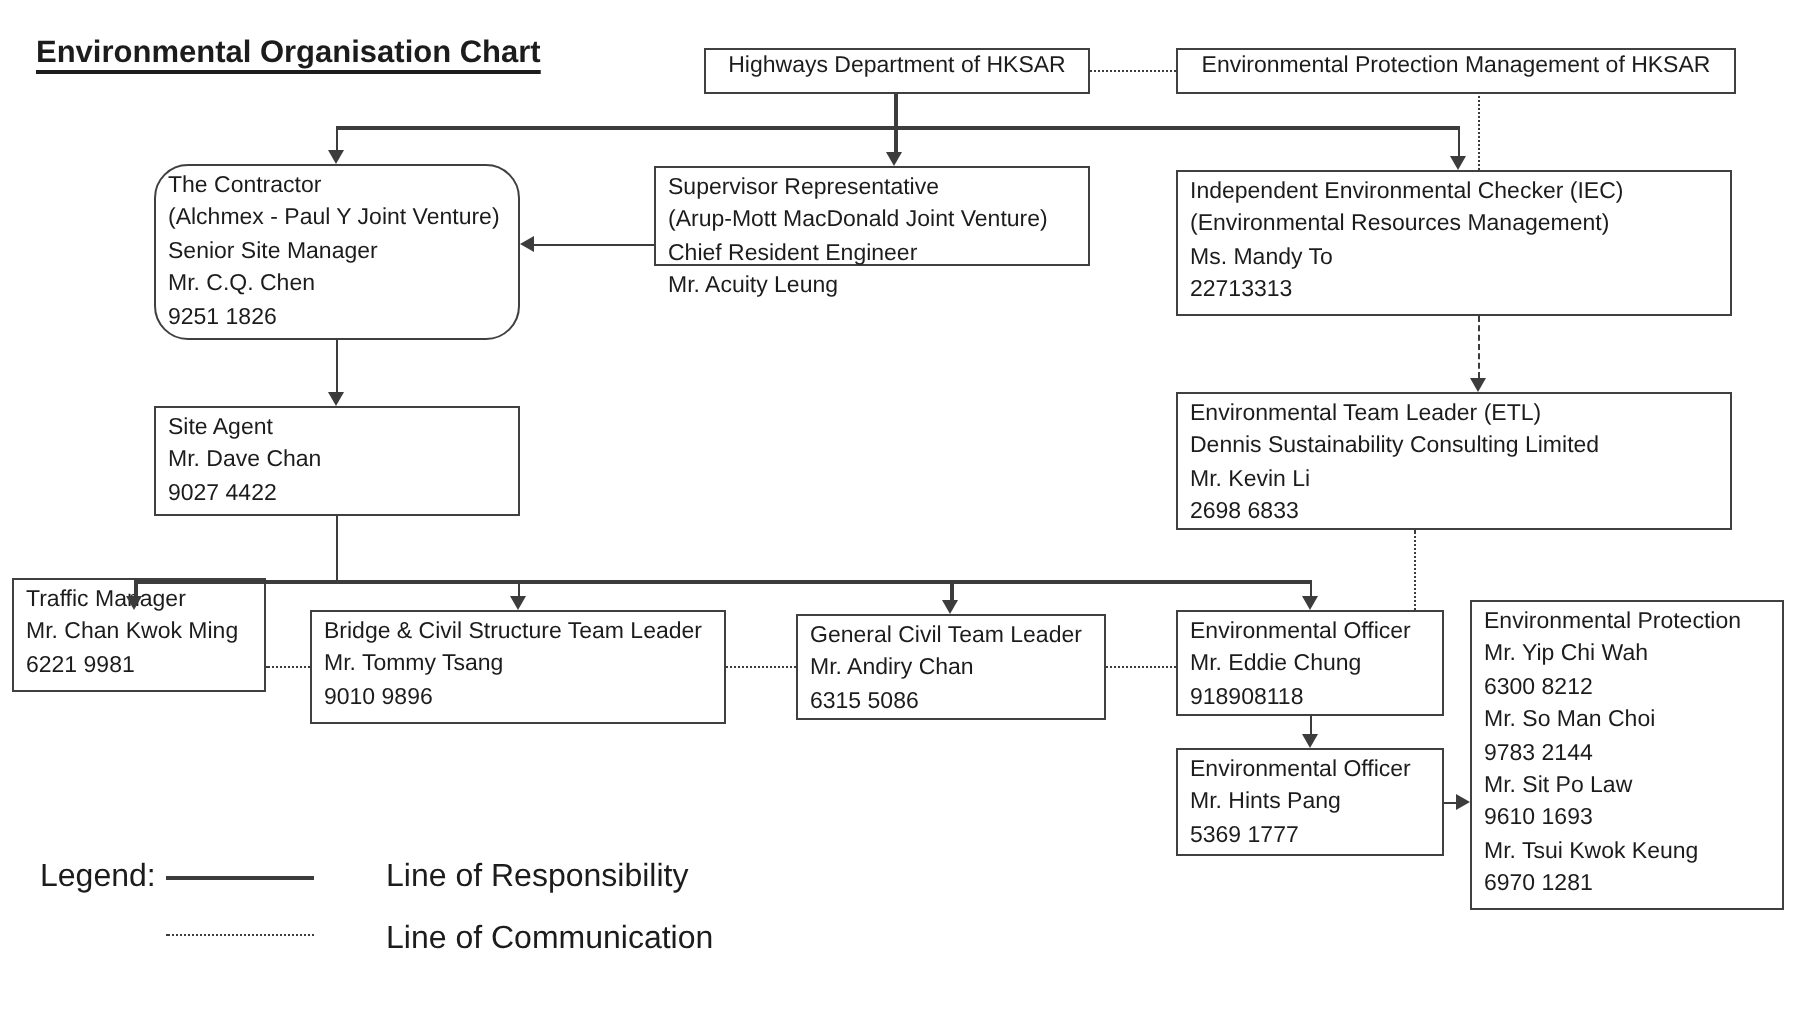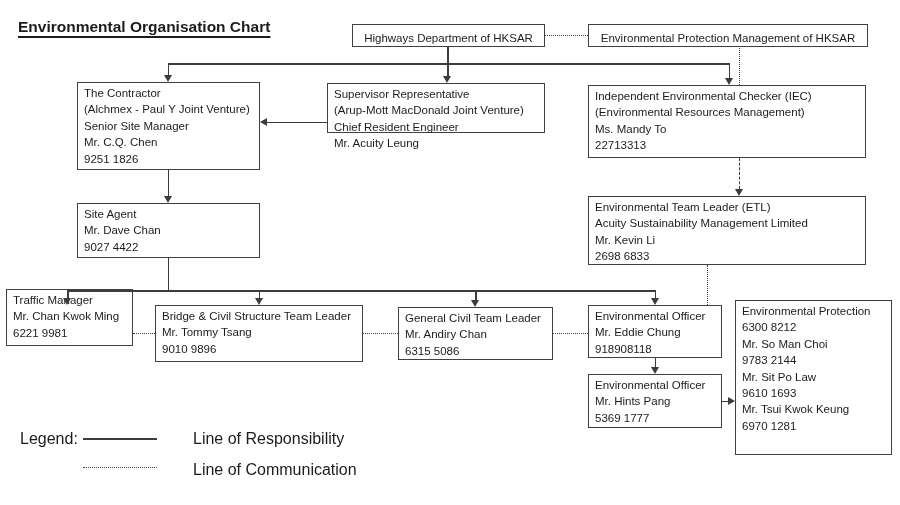--- a/index.html
+++ b/index.html
@@ -14,21 +14,21 @@
   #title{
     position:absolute; left:18px; top:18px;
     font-size:15.5px; font-weight:bold;
     text-decoration:underline; text-underline-offset:4px; text-decoration-thickness:1.5px;
   }
   .box{
     position:absolute; border:1.5px solid var(--border); background:#fff;
     font-size:11.5px; line-height:16.4px; padding:2px 6px; box-sizing:border-box;
   }
   .box .bl{white-space:nowrap;}
-  .box.center{display:flex; align-items:flex-end; justify-content:center; text-align:center; padding:0 4px;}
+  .box.center{display:flex; align-items:flex-start; justify-content:center; text-align:center; padding:0 4px;}
   .hl{position:absolute; height:1.5px; background:var(--line);}
   .vl{position:absolute; width:1.5px; background:var(--line);}
   .hd{position:absolute; height:0; border-top:1.5px dotted var(--line);}
   .vd{position:absolute; width:0; border-left:1.5px dotted var(--line);}
   .vdash{position:absolute; width:0; border-left:1.5px dashed var(--line);}
   .arr-d{position:absolute; width:0; height:0;
     border-left:4.5px solid transparent; border-right:4.5px solid transparent;
     border-top:7px solid var(--line);}
   .arr-l{position:absolute; width:0; height:0;
     border-top:4.5px solid transparent; border-bottom:4.5px solid transparent;
@@ -45,21 +45,21 @@
 
   <div id="title">Environmental Organisation Chart</div>
 
   <div class="box center" style="left:352px; top:24px; width:193px; height:23px;">
       <div class="bl">Highways Department of HKSAR</div>
     </div>
   <div class="box center" style="left:588px; top:24px; width:280px; height:23px;">
       <div class="bl">Environmental Protection Management of HKSAR</div>
     </div>
 
-  <div class="box" style="left:77px; top:82px; width:183px; height:88px;">
+  <div class="box" style="left:77px; top:82px; width:183px; height:88px;border-radius:17px;">
       <div class="bl">The Contractor</div>
       <div class="bl">(Alchmex - Paul Y Joint Venture)</div>
       <div class="bl">Senior Site Manager</div>
       <div class="bl">Mr. C.Q. Chen</div>
       <div class="bl">9251 1826</div>
     </div>
   <div class="box" style="left:327px; top:83px; width:218px; height:50px;">
       <div class="bl">Supervisor Representative</div>
       <div class="bl">(Arup-Mott MacDonald Joint Venture)</div>
       <div class="bl">Chief Resident Engineer</div>
@@ -72,21 +72,21 @@
       <div class="bl">22713313</div>
     </div>
 
   <div class="box" style="left:77px; top:203px; width:183px; height:55px;">
       <div class="bl">Site Agent</div>
       <div class="bl">Mr. Dave Chan</div>
       <div class="bl">9027 4422</div>
     </div>
   <div class="box" style="left:588px; top:196px; width:278px; height:69px;">
       <div class="bl">Environmental Team Leader (ETL)</div>
-      <div class="bl">Acuity Sustainability Management Limited</div>
+      <div class="bl">Dennis Sustainability Consulting Limited</div>
       <div class="bl">Mr. Kevin Li</div>
       <div class="bl">2698 6833</div>
     </div>
 
   <div class="box" style="left:6px; top:289px; width:127px; height:57px;">
       <div class="bl">Traffic Manager</div>
       <div class="bl">Mr. Chan Kwok Ming</div>
       <div class="bl">6221 9981</div>
     </div>
   <div class="box" style="left:155px; top:305px; width:208px; height:57px;">
@@ -99,20 +99,21 @@
       <div class="bl">Mr. Andiry Chan</div>
       <div class="bl">6315 5086</div>
     </div>
   <div class="box" style="left:588px; top:305px; width:134px; height:53px;">
       <div class="bl">Environmental Officer</div>
       <div class="bl">Mr. Eddie Chung</div>
       <div class="bl">918908118</div>
     </div>
   <div class="box" style="left:735px; top:300px; width:157px; height:155px;">
       <div class="bl">Environmental Protection</div>
+      <div class="bl">Mr. Yip Chi Wah</div>
       <div class="bl">6300 8212</div>
       <div class="bl">Mr. So Man Choi</div>
       <div class="bl">9783 2144</div>
       <div class="bl">Mr. Sit Po Law</div>
       <div class="bl">9610 1693</div>
       <div class="bl">Mr. Tsui Kwok Keung</div>
       <div class="bl">6970 1281</div>
     </div>
 
   <div class="box" style="left:588px; top:374px; width:134px; height:54px;">

